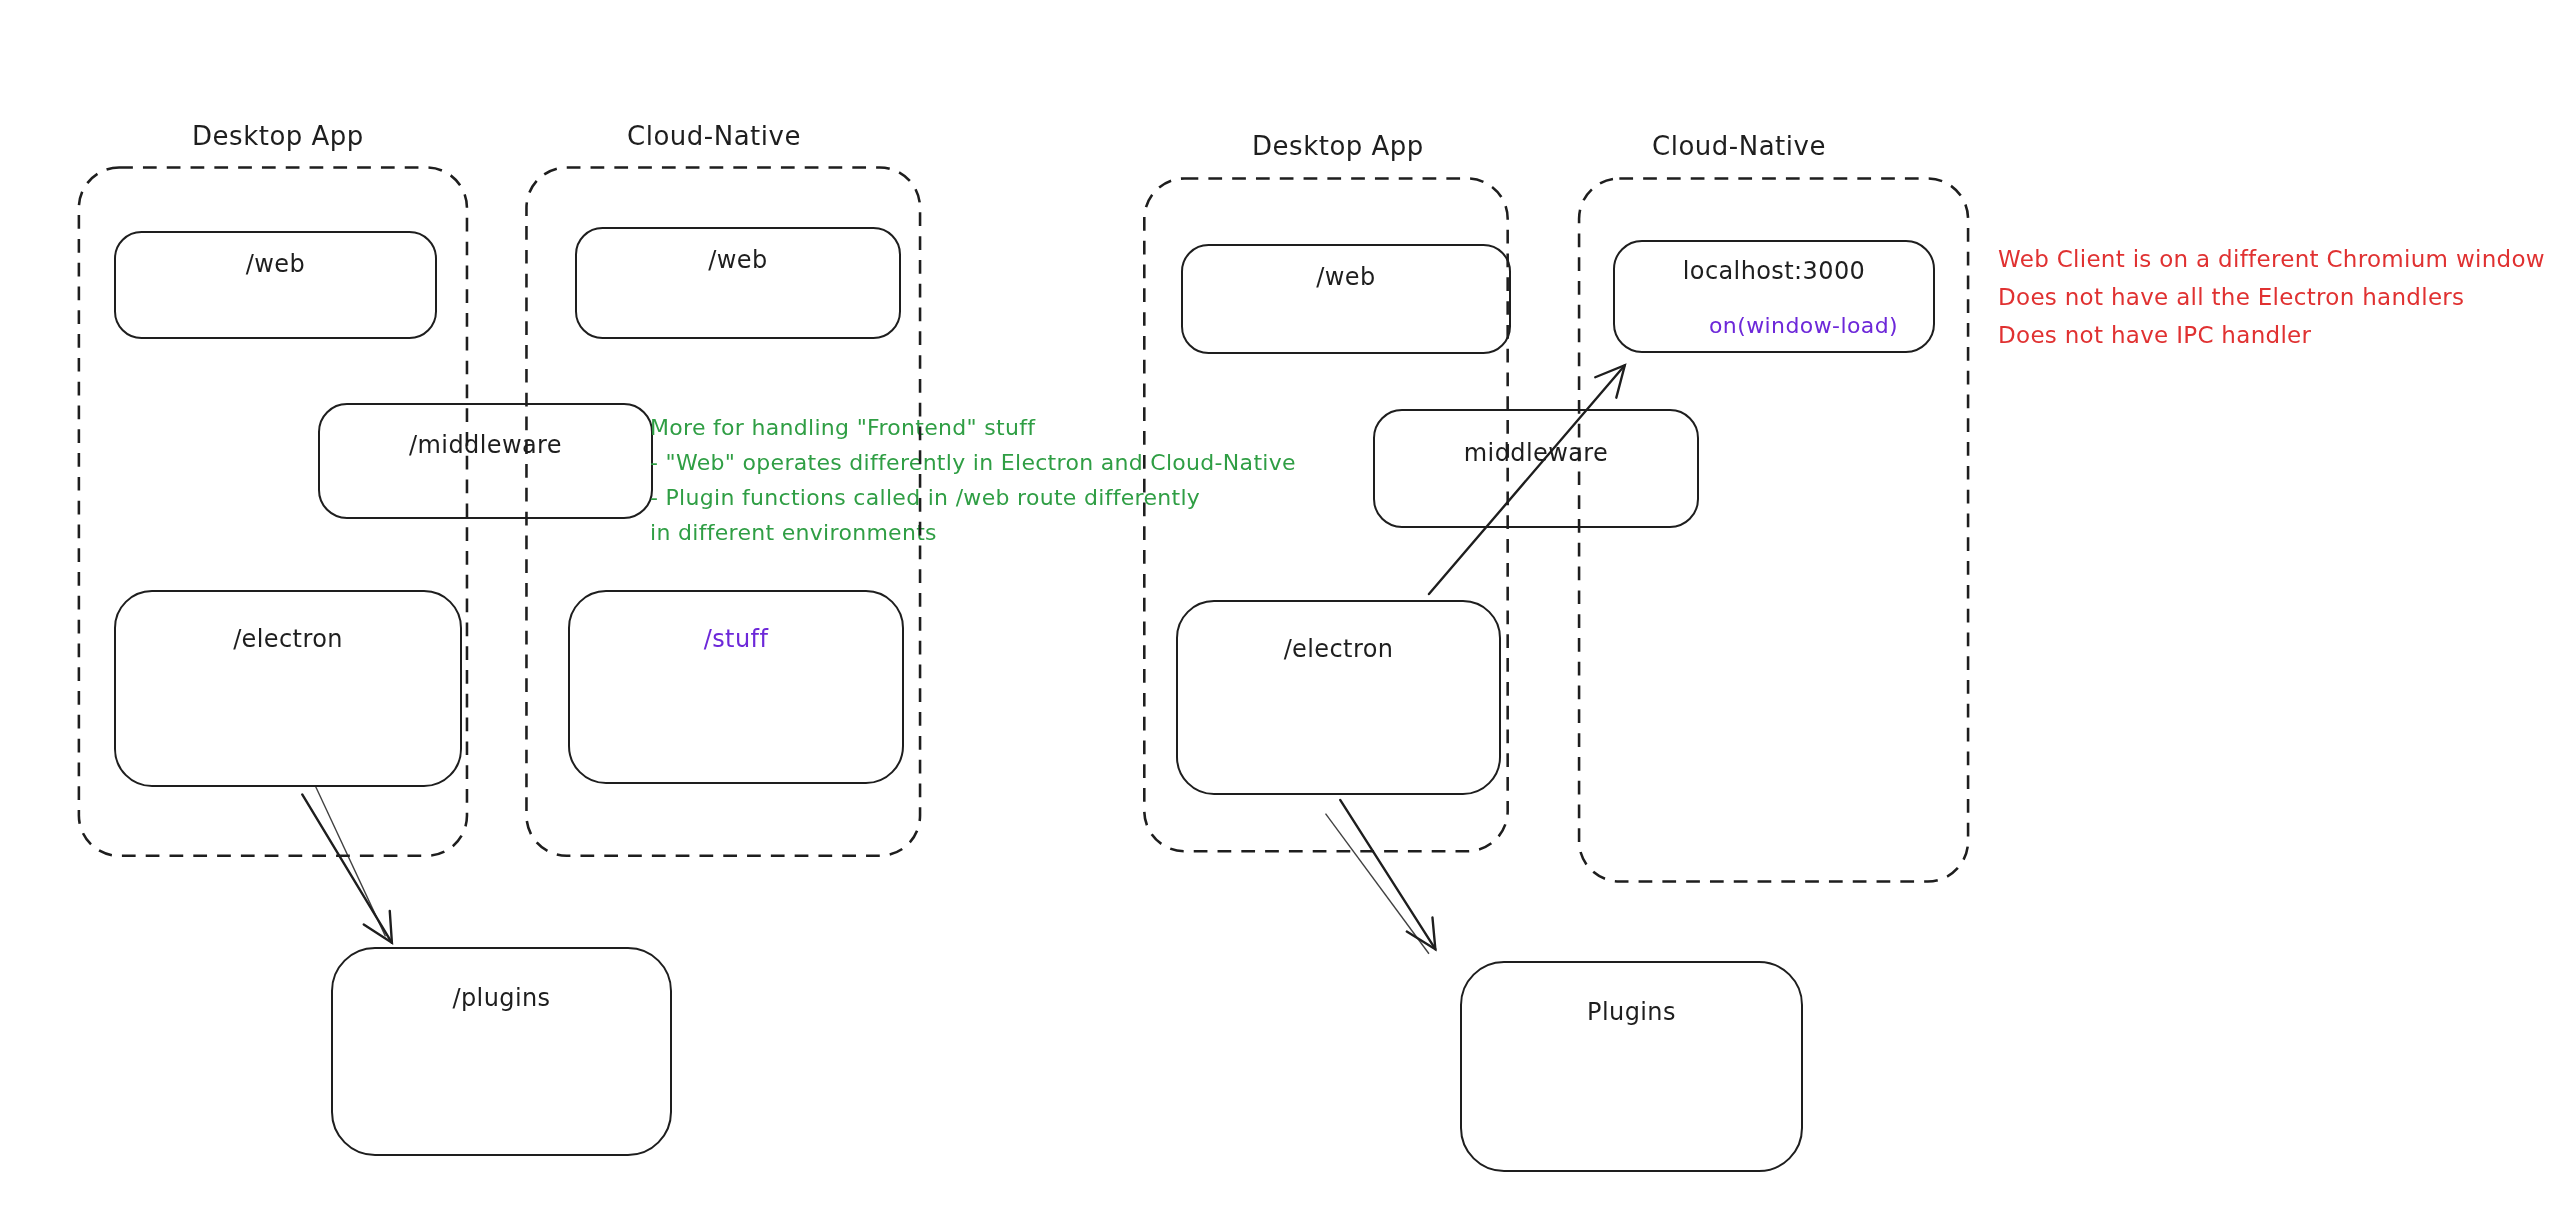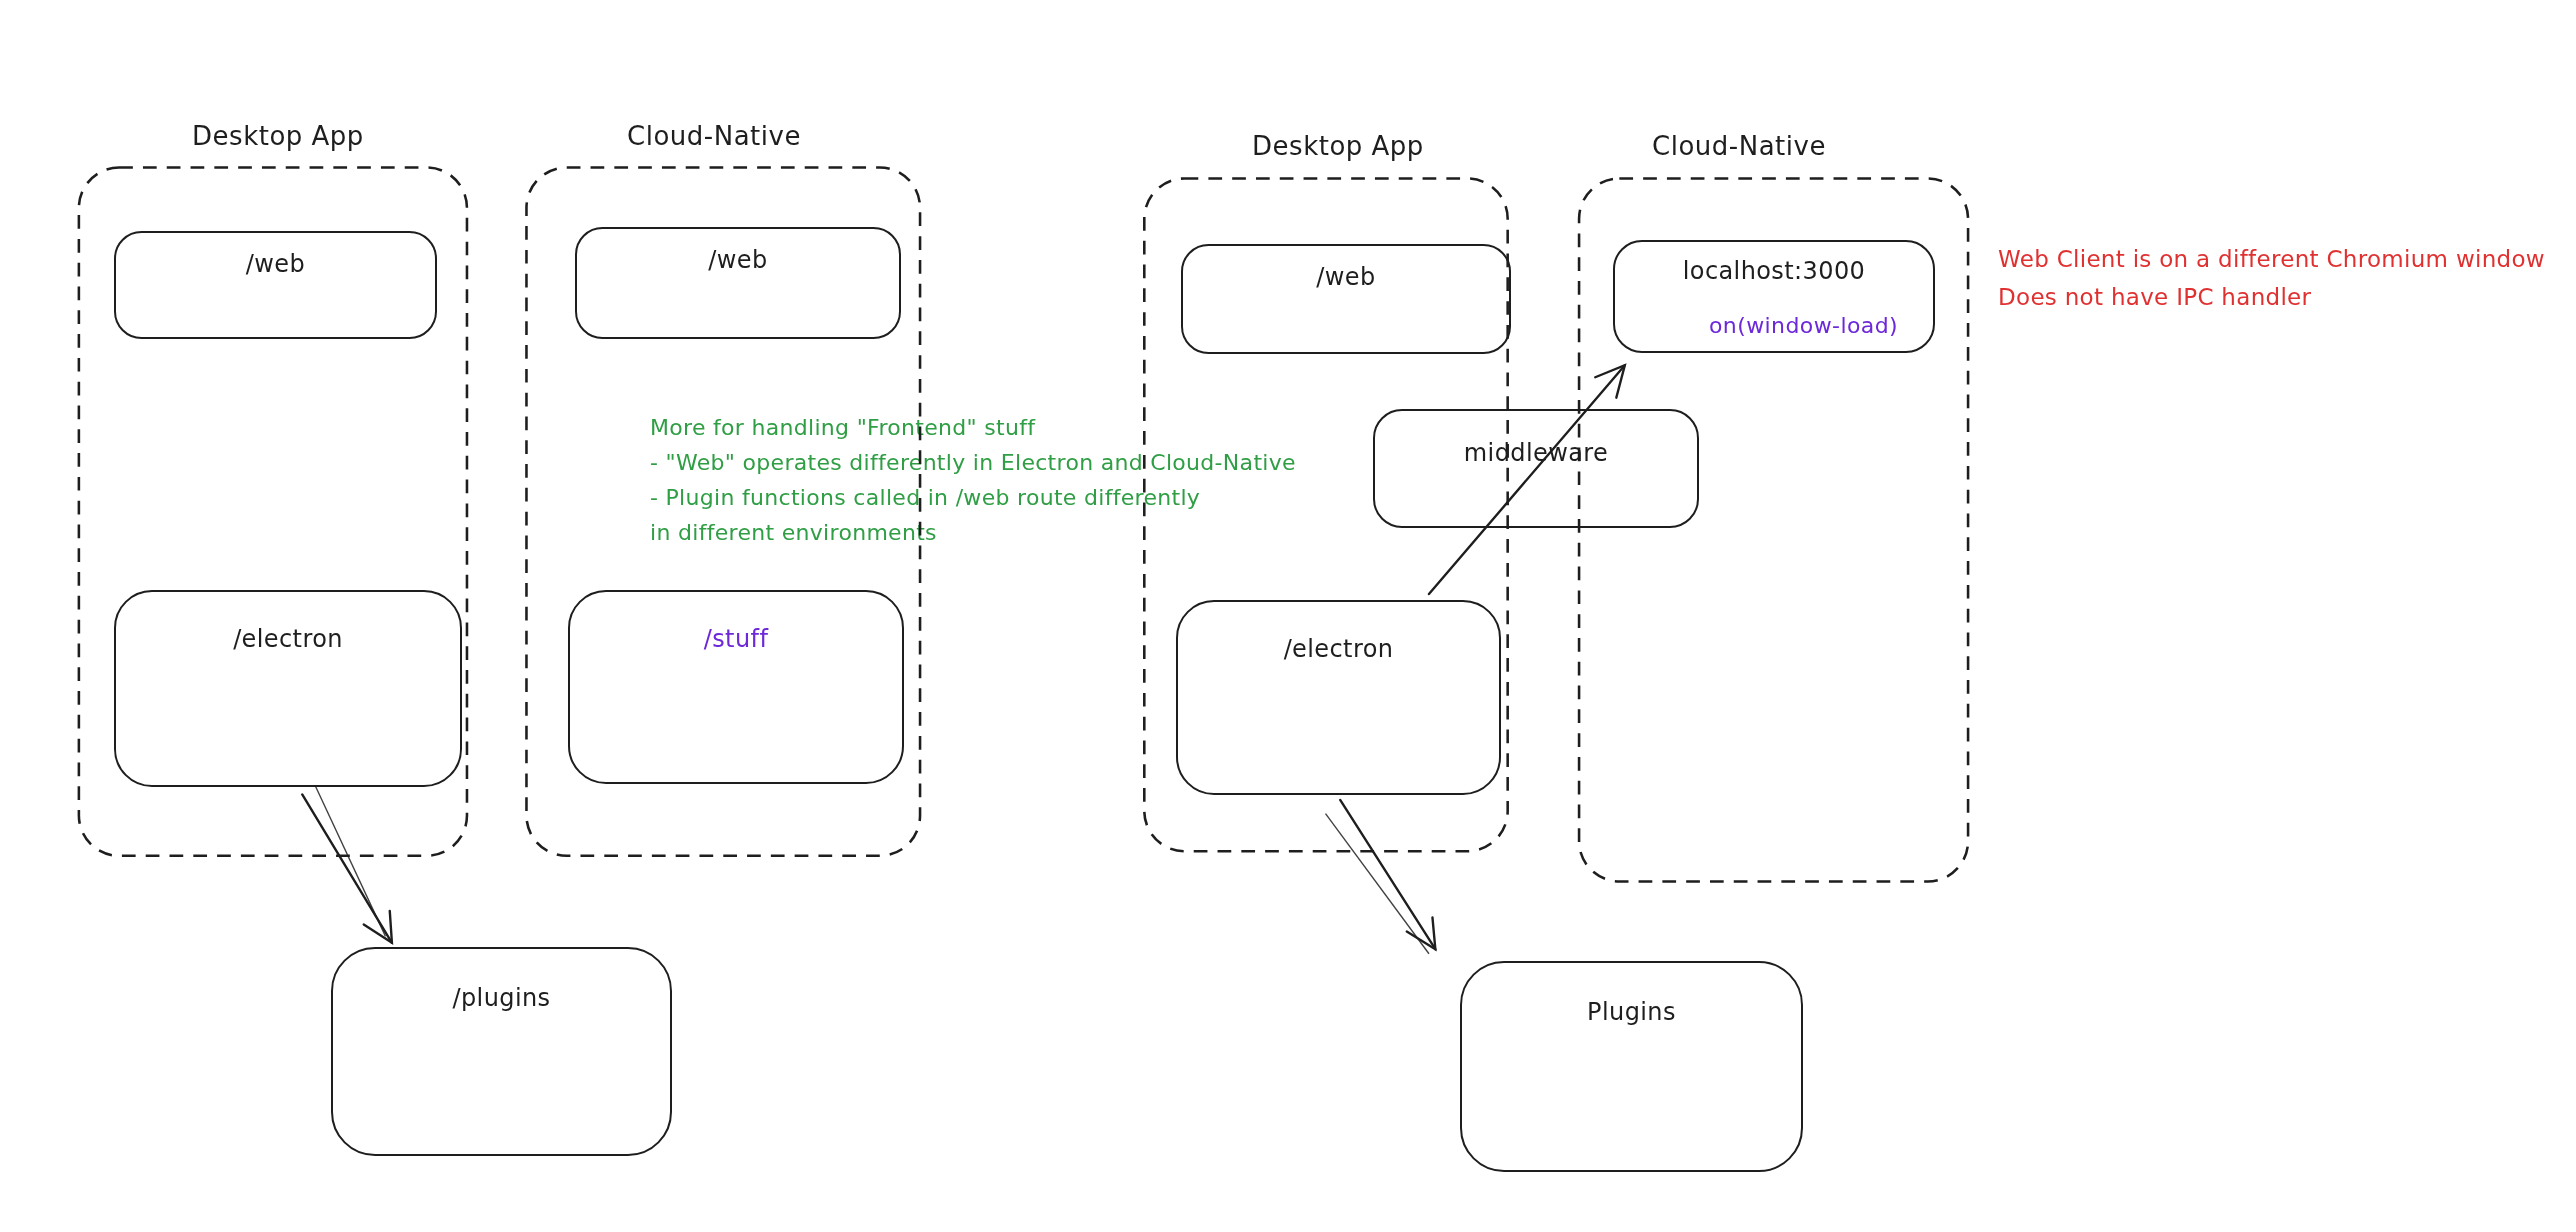--- a/index.html
+++ b/index.html
@@ -51,20 +51,23 @@
   <div class="title" style="left:604px;top:121px;width:220px;">Cloud-Native</div>
   <div class="title" style="left:1228px;top:131px;width:220px;">Desktop App</div>
   <div class="title" style="left:1629px;top:131px;width:220px;">Cloud-Native</div>
 
   <div class="box" style="left:114px;top:231px;width:323px;height:108px;border-radius:27.5px;">
     <span class="lbl" style="padding-top:16.5px;">/web</span>
   </div>
   <div class="box" style="left:575px;top:227px;width:326px;height:112px;border-radius:27.5px;">
     <span class="lbl" style="padding-top:16.5px;">/web</span>
   </div>
+  <div class="box" style="left:318px;top:403px;width:335px;height:116px;border-radius:29px;">
+    <span class="lbl" style="padding-top:26px;">/middleware</span>
+  </div>
   <div class="box" style="left:114px;top:590px;width:348px;height:197px;border-radius:38px;">
     <span class="lbl" style="padding-top:33px;">/electron</span>
   </div>
   <div class="box" style="left:568px;top:590px;width:336px;height:194px;border-radius:38px;">
     <span class="lbl red-text" style="padding-top:33px;">/stuff</span>
   </div>
   <div class="box" style="left:331px;top:947px;width:341px;height:209px;border-radius:44px;">
     <span class="lbl" style="padding-top:35px;">/plugins</span>
   </div>
 
@@ -87,17 +90,18 @@
   </div>
   <div class="box" style="left:1176px;top:600px;width:325px;height:195px;border-radius:38px;">
     <span class="lbl" style="padding-top:33px;">/electron</span>
   </div>
   <div class="box" style="left:1460px;top:961px;width:343px;height:211px;border-radius:44px;">
     <span class="lbl" style="padding-top:35px;">Plugins</span>
   </div>
 
   <div class="note note-red" style="left:1998px;top:240px;">
     <div class="line">Web Client is on a different Chromium window</div>
+    <div class="line">Does not have all the Electron handlers</div>
     <div class="line">Does not have IPC handler</div>
   </div>
 
 </div>
 
 
 </body></html>

